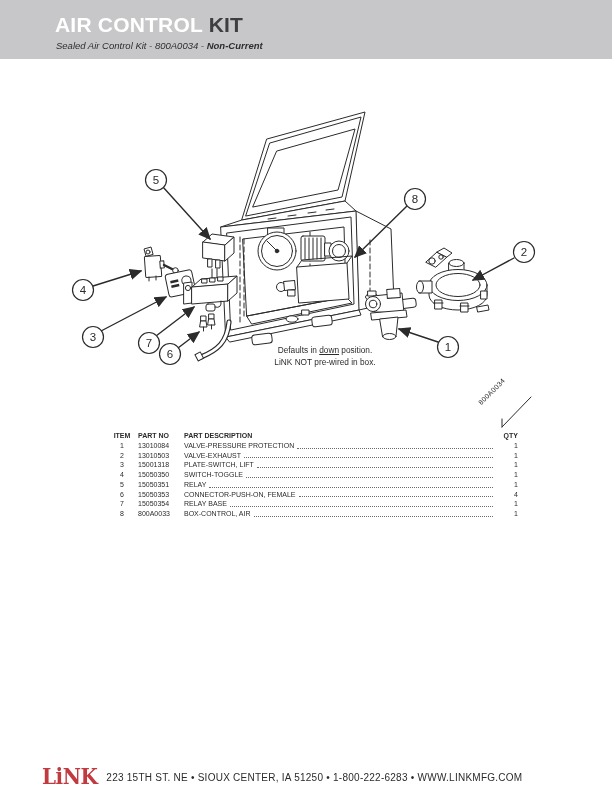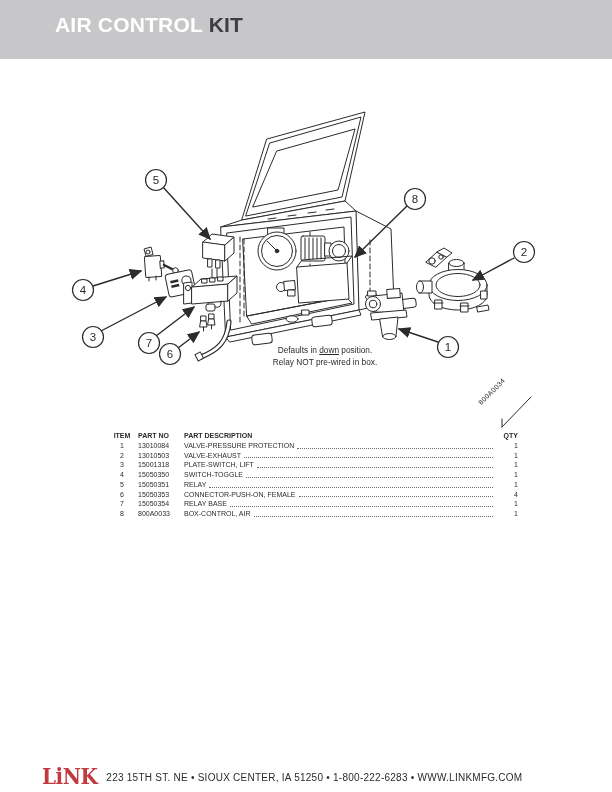--- a/index.html
+++ b/index.html
@@ -41,20 +41,23 @@
 </style>
 </head>
 <body>
 
 <div class="page">
 
   <div class="header-band"></div>
   <div class="page-title">
     <span class="t-main">AIR CONTROL </span><span class="t-accent">KIT</span>
   </div>
+  <div class="page-subtitle">
+    <span>Sealed Air Control Kit - 800A0034 - </span><span class="sub-bold">Non-Current</span>
+  </div>
 
   <svg class="diagram-svg" width="612" height="345" viewBox="0 85 612 345">
     <defs>
       <marker id="ah" markerWidth="9" markerHeight="8" refX="8" refY="4" orient="auto">
         <path d="M0,0 L9,4 L0,8 Z" fill="#2b2b2b"></path>
       </marker>
     </defs>
 
     <g fill="none" stroke="#2b2b2b" stroke-width="1" stroke-linejoin="round" stroke-linecap="round">
 
@@ -256,21 +259,21 @@
 
       <g>
         <line x1="502" y1="419" x2="502" y2="427"></line>
         <line x1="502" y1="427" x2="531" y2="397"></line>
       </g>
     </g>
   </svg>
 
   <div class="diagram-note">
     <div><span>Defaults in </span><span class="u">down</span><span> position.</span></div>
-    <div>Relay NOT pre-wired in box.</div>
+    <div>LiNK NOT pre-wired in box.</div>
   </div>
 
   <div class="kit-label">800A0034</div>
 
   <div class="parts-table">
     <div class="t-head">
       <div class="col-item">ITEM</div>
       <div class="col-part">PART NO</div>
       <div class="col-desc">
           <span class="desc-text">PART DESCRIPTION</span>

